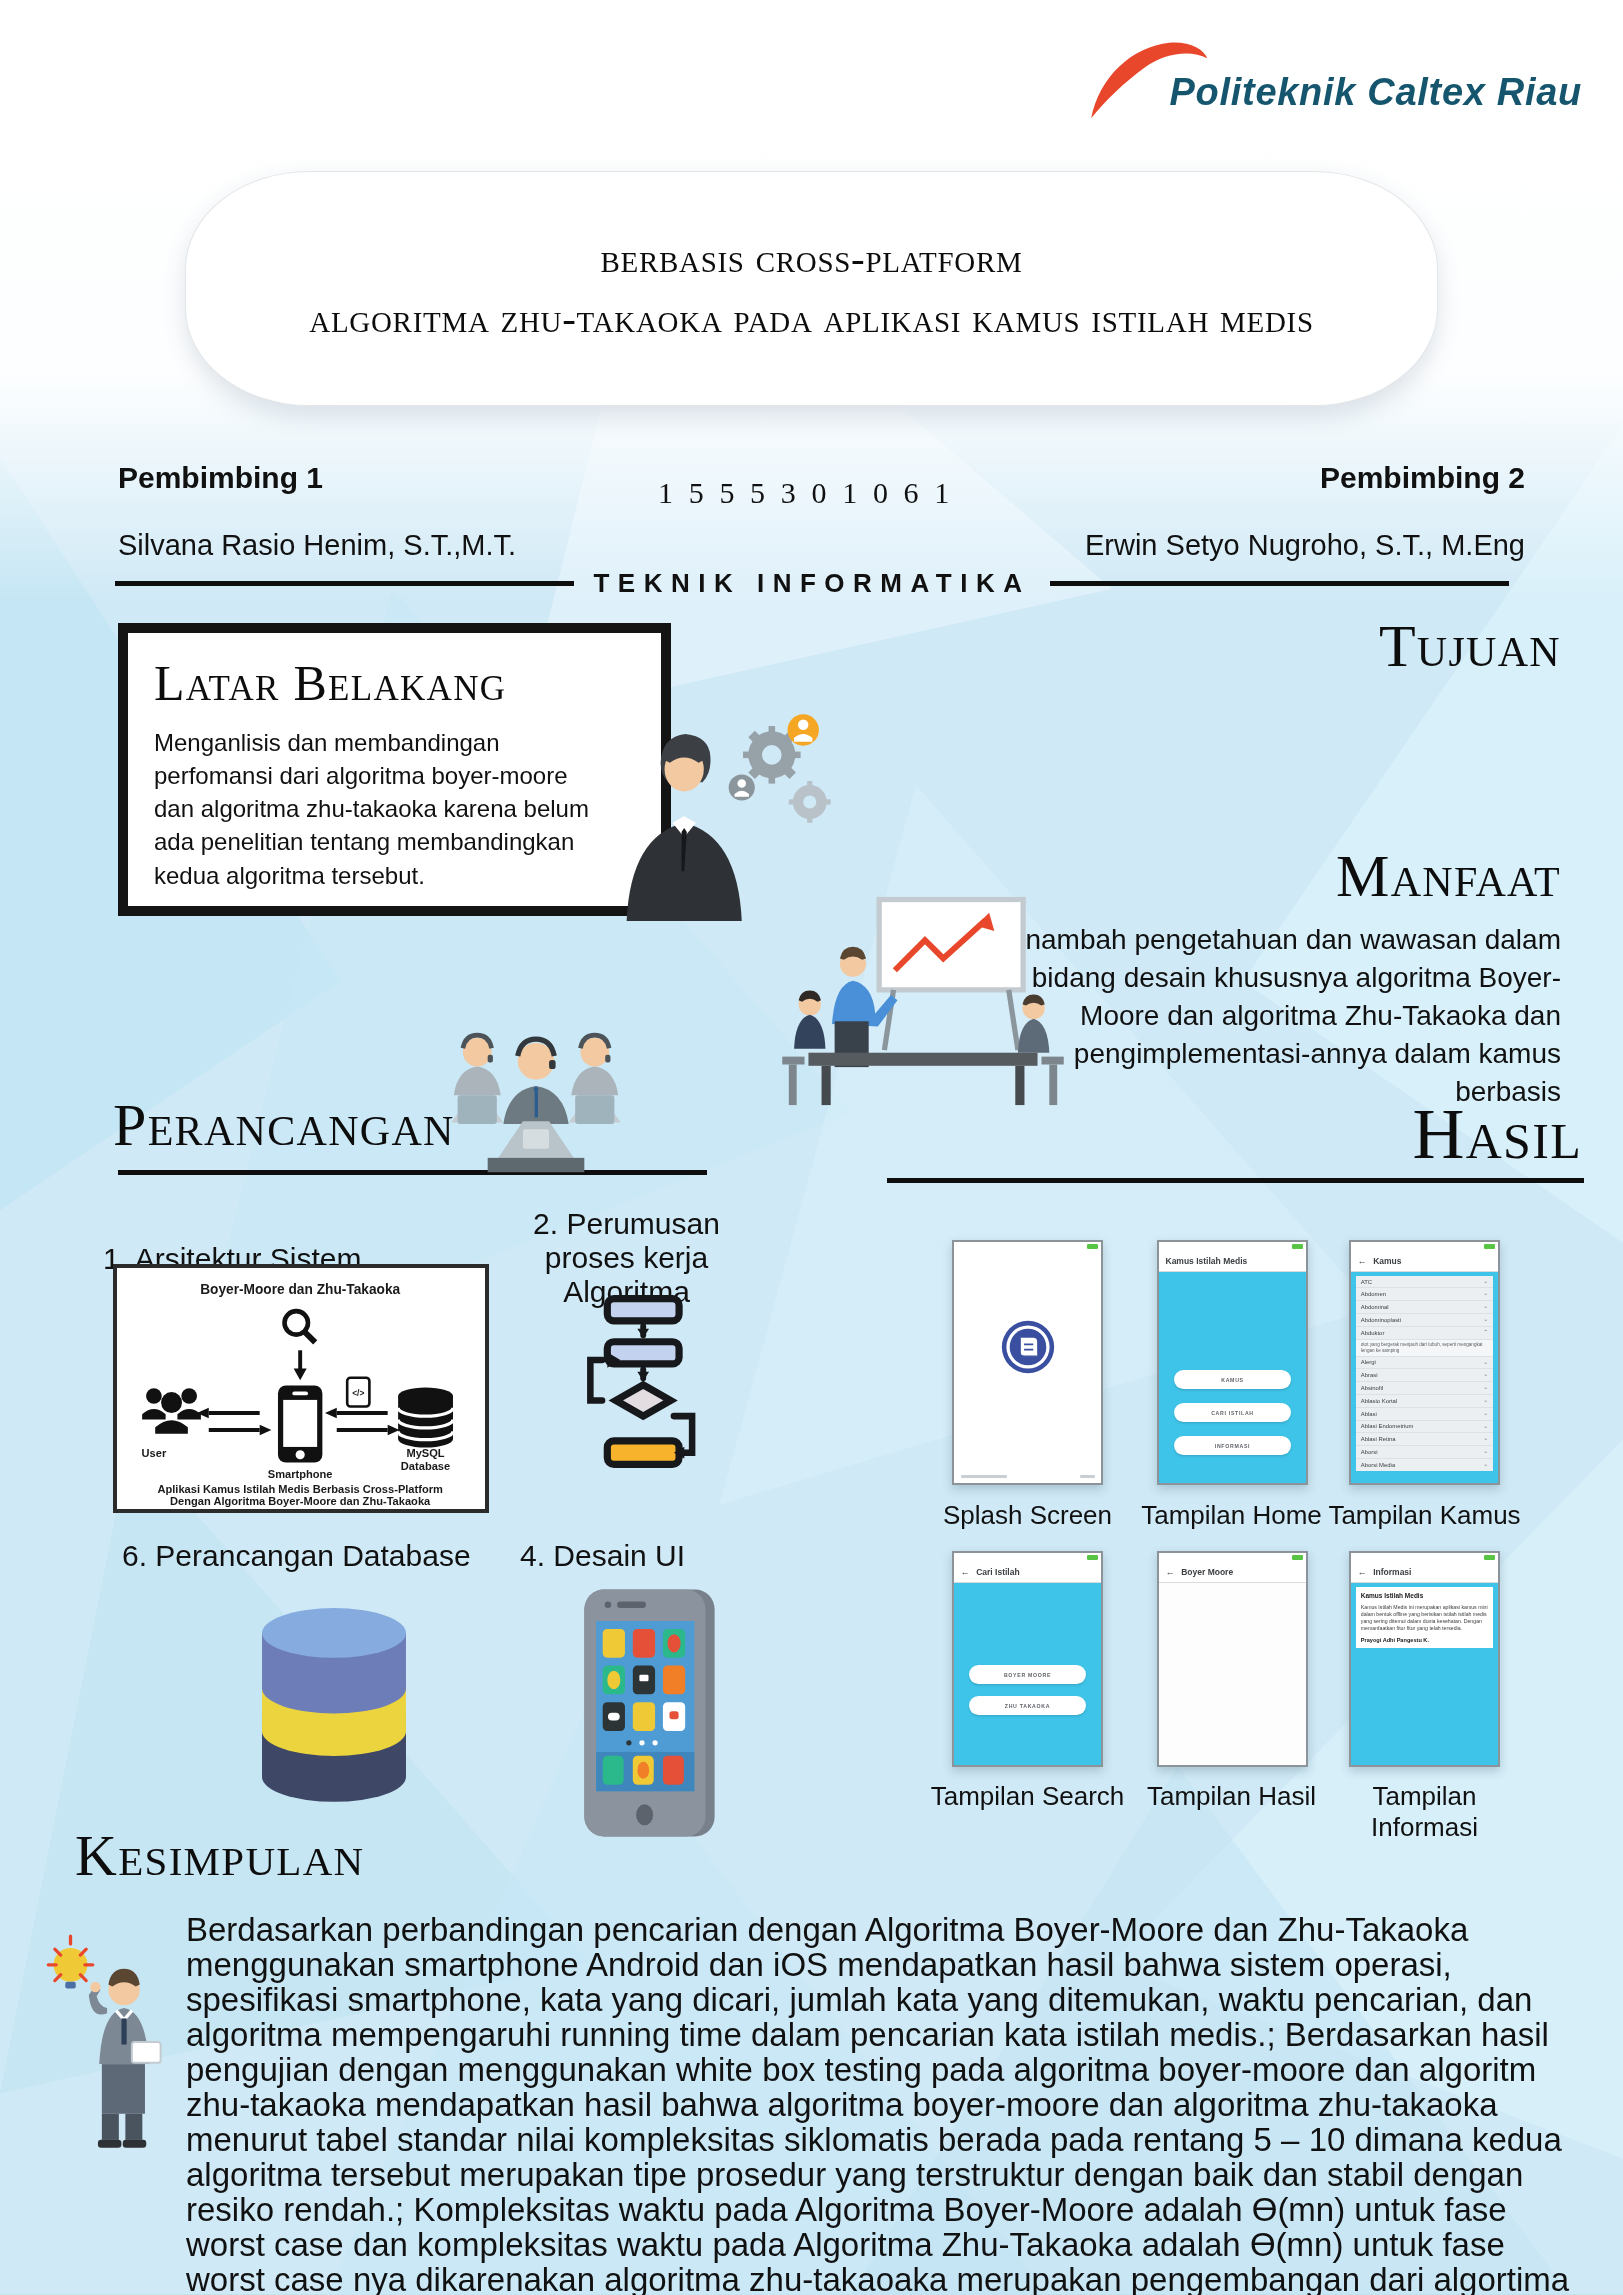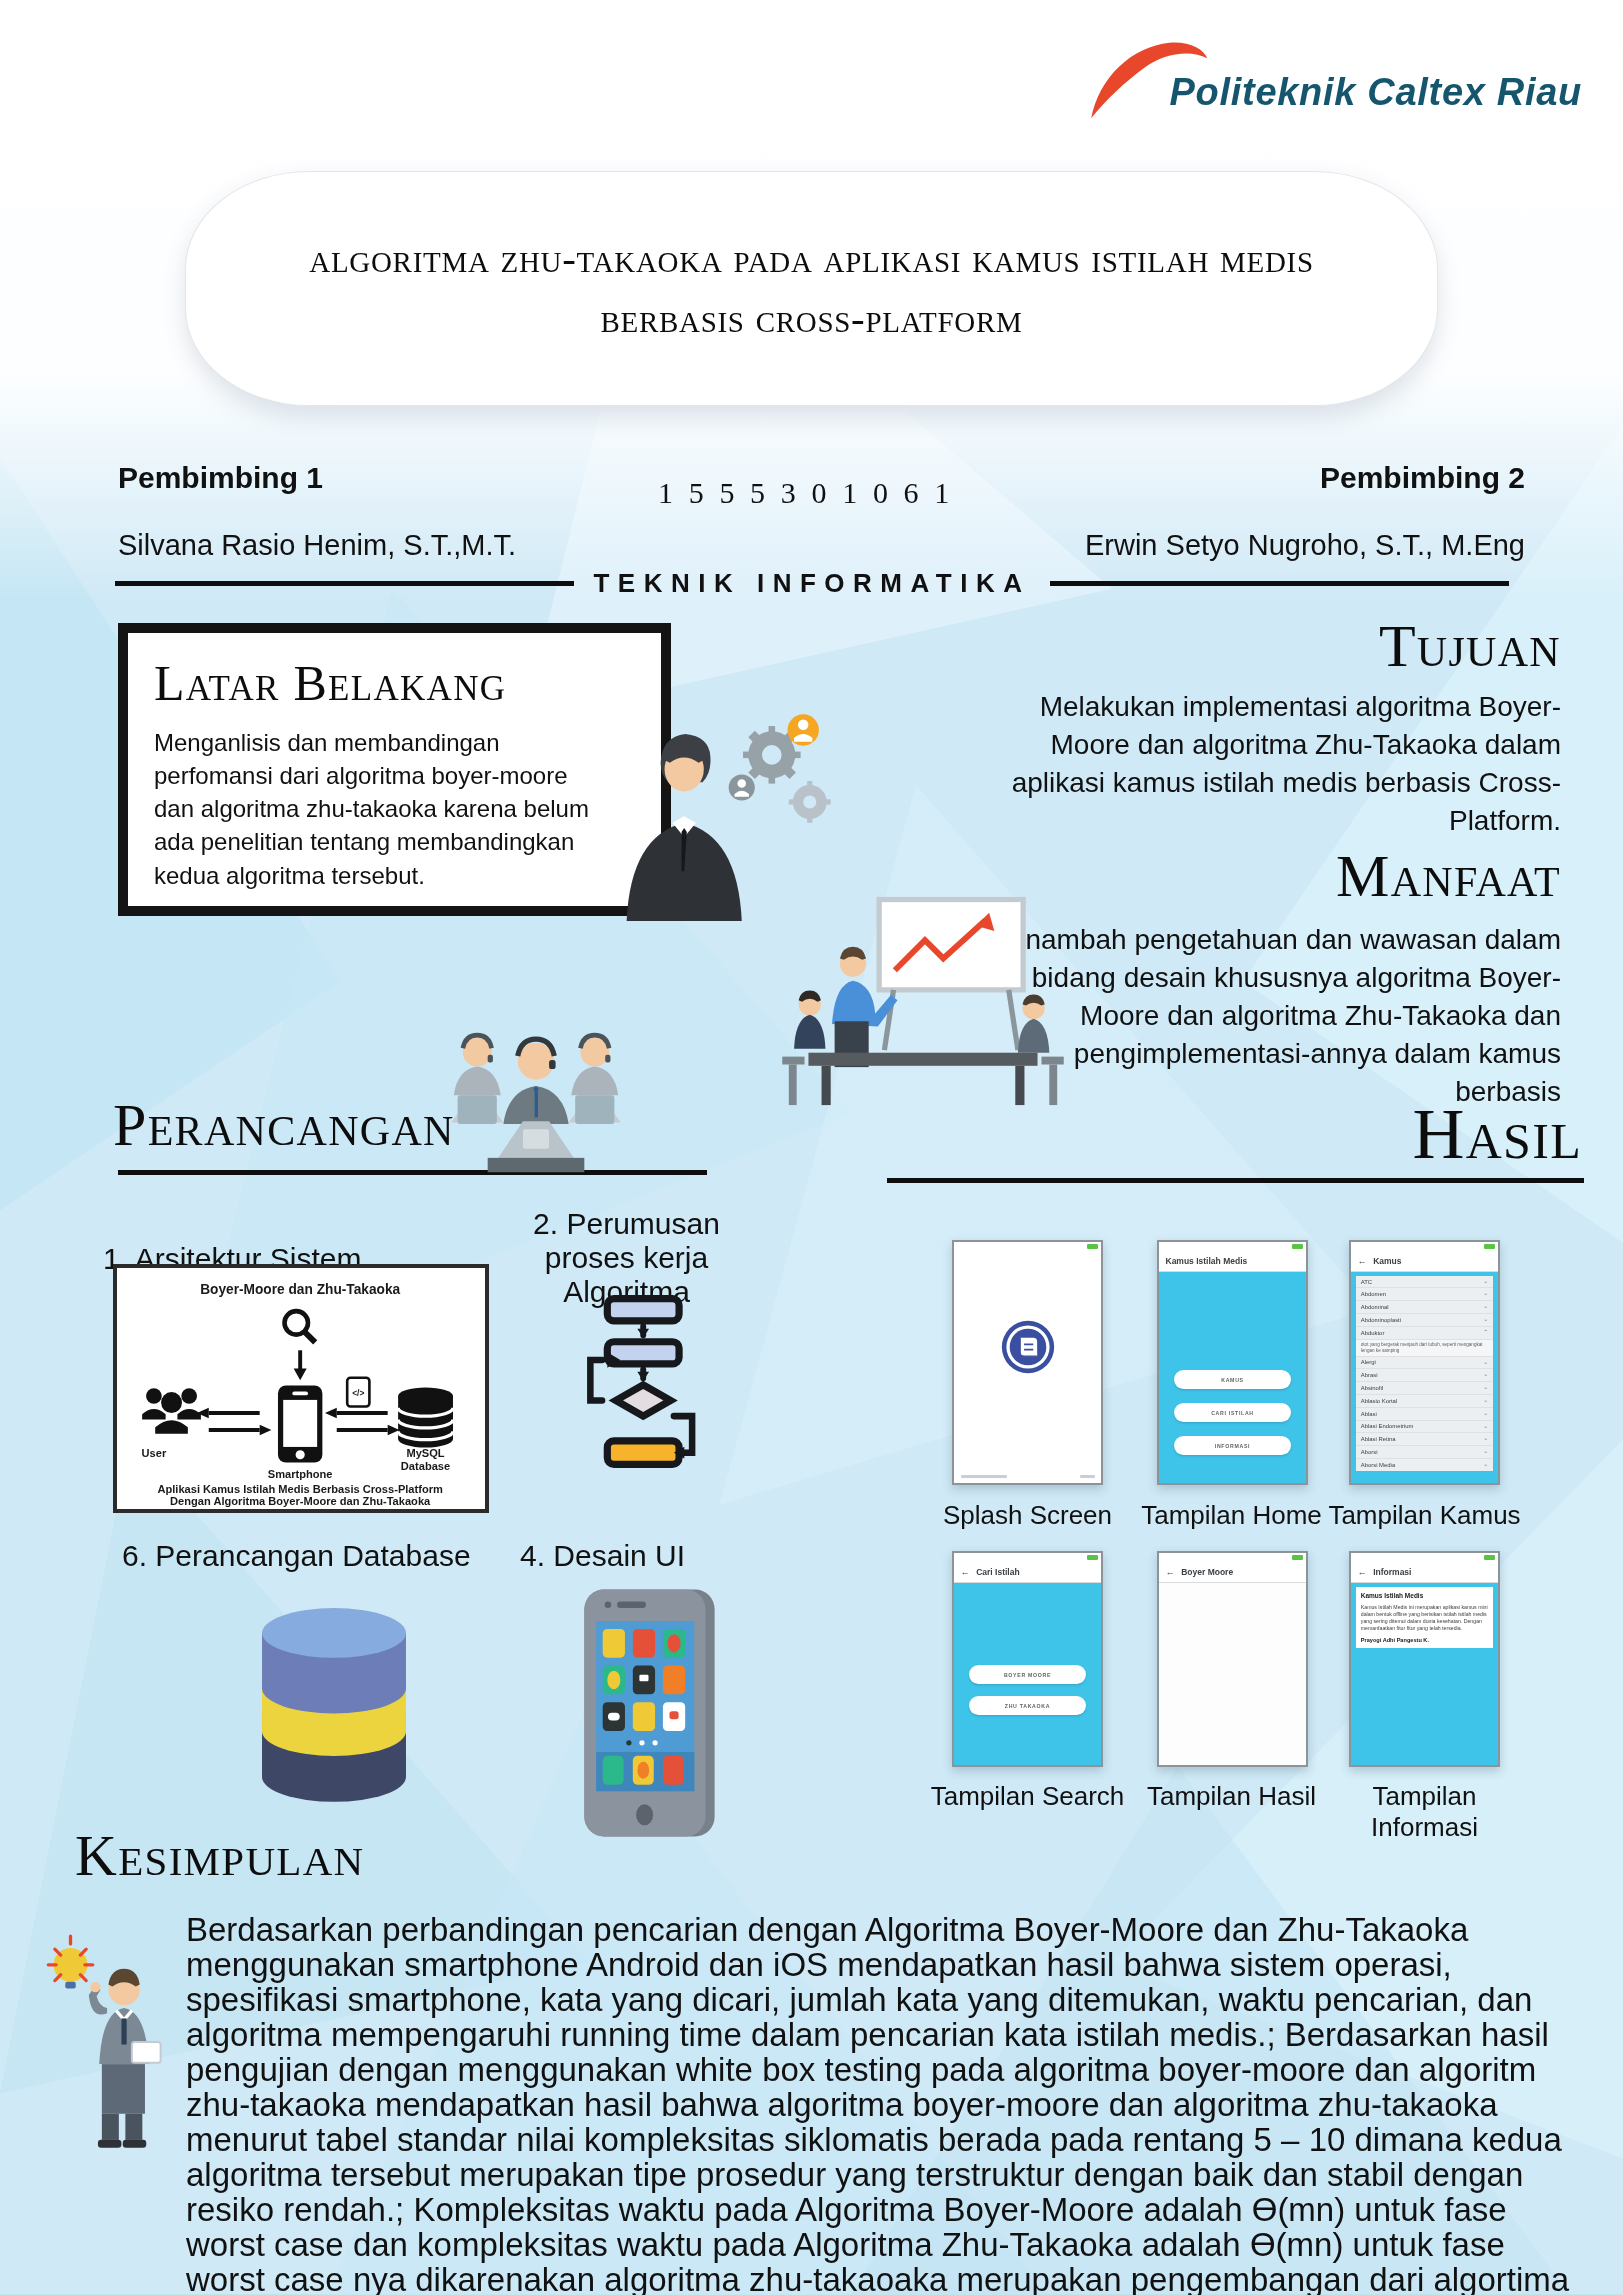--- a/index.html
+++ b/index.html
@@ -109,22 +109,22 @@
   <div class="bg-top"></div>
 
   <div class="abs logo">
     <span class="logo-text">Politeknik Caltex Riau</span>
     <svg class="logo-swoosh" width="137" height="79" viewBox="0 0 210 120">
       <path d="M8,118 C20,55 70,8 128,2 C160,0 180,12 186,26 C160,12 120,18 90,40 C60,62 30,90 8,118 Z" fill="#e8472b"></path>
     </svg>
   </div>
 
   <div class="abs bubble shead">
+    <div>berbasis cross-platform</div>
     <div>algoritma zhu-takaoka pada aplikasi kamus istilah medis</div>
-    <div>berbasis cross-platform</div>
   </div>
 
   <div class="abs nim">1555301061</div>
   <div class="abs adv-label l">Pembimbing 1</div>
   <div class="abs adv-label r">Pembimbing 2</div>
   <div class="abs adv-name l">Silvana Rasio Henim, S.T.,M.T.</div>
   <div class="abs adv-name r">Erwin Setyo Nugroho, S.T., M.Eng</div>
   <div class="abs dept">
     <div class="rule"></div>
     <div class="txt">TEKNIK INFORMATIKA</div>
@@ -167,21 +167,20 @@
     <path d="M195 156 q11,-10 22,0 v4 h-22 z" fill="#ffffff"></path>
     <path d="M120 64 q-36,4 -38,44 q0,20 12,30 l52,0 q14,-14 12,-40 q-2,-30 -38,-34 z" fill="#3c3f44"></path>
     <ellipse cx="118" cy="118" rx="30" ry="34" fill="#f2c9a0"></ellipse>
     <path d="M88 104 q2,-30 30,-30 q28,0 30,30 l-8,4 q-22,-16 -44,0 z" fill="#3c3f44"></path>
     <path d="M30 350 q6,-130 88,-150 q82,20 88,150 z" fill="#2e3136"></path>
     <path d="M100 200 l18,22 l18,-22 l-18,-10 z" fill="#ffffff"></path>
     <path d="M114 214 l4,-6 l4,6 l-4,60 l-4,0 z" fill="#16181b"></path>
   </svg>
 
   <div class="abs rcol rhead shead tujuan-h">Tujuan</div>
-  <div class="abs rcol rbody tujuan-b">Melakukan implementasi algoritma Boyer-Moore dan algoritma Zhu-Takaoka dalam aplikasi kamus istilah medis berbasis Cross-Platform.</div>
 
   <div class="abs rcol rhead shead manfaat-h">Manfaat</div>
   <div class="abs rcol rbody manfaat-b">Menambah pengetahuan dan wawasan dalam bidang desain khususnya algoritma Boyer-Moore dan algoritma Zhu-Takaoka dan pengimplementasi-annya dalam kamus berbasis</div>
 
   <svg class="abs" style="left:769px;top:893px;" width="308" height="216" viewBox="0 0 470 330">
     <rect x="168" y="10" width="220" height="138" fill="#ffffff" stroke="#c3cad0" stroke-width="8"></rect>
     <line x1="190" y1="148" x2="176" y2="240" stroke="#8b959c" stroke-width="8"></line>
     <line x1="366" y1="148" x2="380" y2="240" stroke="#8b959c" stroke-width="8"></line>
     <polyline points="192,118 238,72 266,100 330,42" fill="none" stroke="#e8472b" stroke-width="9"></polyline>
     <polygon points="336,30 344,58 316,50" fill="#e8472b"></polygon>

